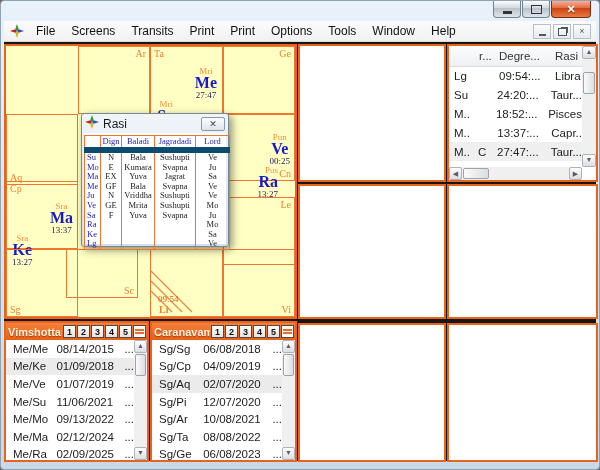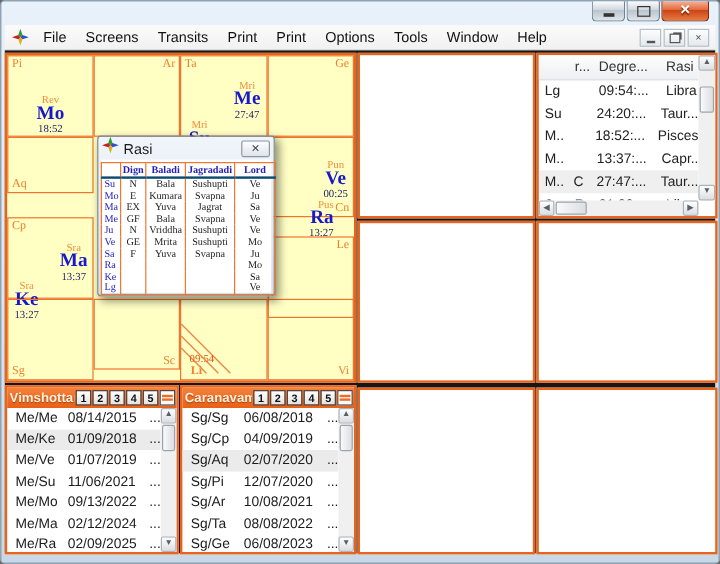--- a/index.html
+++ b/index.html
@@ -56,21 +56,21 @@
   .popup{position:absolute;left:77px;top:71px;width:148px;height:134px;border:1px solid #76879a;border-radius:3px;
     background:linear-gradient(#f0f5fa,#d5dfe9);box-shadow:3px 3px 8px rgba(0,0,0,.45);box-sizing:border-box;z-index:9;}
   .popup-tb{height:19px;display:flex;align-items:center;padding:0 3px;}
   .popup-title{font-size:12px;color:#1a1a1a;margin-left:4px;flex:1;}
   .popup-close{width:24px;height:14px;border:1px solid #8a98a6;border-radius:2px;background:linear-gradient(#fdfdfd,#dfe4ea);
     display:flex;align-items:center;justify-content:center;font-size:9px;color:#445;box-sizing:border-box;}
   .popup-body{position:absolute;left:2px;right:2px;top:19px;bottom:2px;background:#fff;}
   table.rasi{border-collapse:collapse;margin:2px auto 0 auto;table-layout:fixed;width:140px;}
   table.rasi td,table.rasi th{border:1px solid #f0752f;border-top:none;border-bottom:none;padding:0;overflow:hidden;white-space:nowrap;
     font:8.5px "Liberation Serif",serif;height:9.6px;line-height:9.6px;text-align:center;color:#222;}
-  table.rasi tr:first-child th{border-top:1px solid #f0752f;border-bottom:2px solid #0c4a6e;color:#2222bb;font-weight:bold;height:11px;}
+  table.rasi tr:first-child th{border-top:1px solid #f0752f;border-bottom:6px solid #0c4a6e;color:#2222bb;font-weight:normal;height:11px;}
   table.rasi tr:last-child td{border-bottom:1px solid #f0752f;}
   table.rasi .pcol{color:#2222bb;text-align:left;padding-left:2px;}
   
   .ptable{position:absolute;left:443px;top:2px;width:151px;height:138px;}
   .pt-head{position:absolute;left:0;top:0;right:14px;height:20px;background:linear-gradient(#fdfdfd,#eef0f3);
     border-bottom:1px solid #d9dce0;display:flex;font-size:11.5px;color:#333;align-items:center;}
   .pt-rows{position:absolute;left:0;top:20px;right:14px;bottom:13px;overflow:hidden;}
   .pt-row{display:flex;height:19px;align-items:center;font-size:11.5px;color:#222;}
   .pt-row.hl{background:#efefef;}
   .ptc0{width:30px;padding-left:5px;box-sizing:border-box;}
@@ -147,48 +147,40 @@
         </div>
       <div class="mdibtn">
           <span class="g-x">×</span>
         </div>
     </div>
   </div>
 
   <div class="mdi">
 
     <div class="chart" id="chart">
-        <div class="cell cell-Pi" style="left: 0px; top: 0px; width: 72px; height: 68px;">
-          <span class="corner tl">Pi</span>
-          <div class="pb pb0">
-            <span class="nak">Rev</span>
-            <span class="pname">Mo</span>
-            <span class="pdeg">18:52</span>
-          </div>
-        </div>
         <div class="cell cell-Ar" style="left: 72px; top: 0px; width: 72px; height: 68px;">
           <span class="corner tr">Ar</span>
         </div>
         <div class="cell cell-Ta" style="left: 144px; top: 0px; width: 73px; height: 68px;">
           <span class="corner tl">Ta</span>
           <div class="pb pb0">
             <span class="nak">Mri</span>
             <span class="pname">Me</span>
             <span class="pdeg">27:47</span>
           </div>
           <div class="pb pb1">
             <span class="nak">Mri</span>
             <span class="pname">Su</span>
             <span class="pdeg">24:20</span>
           </div>
         </div>
         <div class="cell cell-Ge" style="left: 217px; top: 0px; width: 72px; height: 68px;">
           <span class="corner tr">Ge</span>
         </div>
-        <div class="cell cell-Aq" style="left: 0px; top: 68px; width: 72px; height: 47px;">
+        <div class="cell cell-Aq" style="left: 0px; top: 68px; width: 72px; height: 71px;">
           <span class="corner bl">Aq</span>
         </div>
         <div class="cell cell-Cn" style="left: 217px; top: 68px; width: 72px; height: 67px;">
           <span class="corner br">Cn</span>
           <div class="pb pb0">
             <span class="nak">Pun</span>
             <span class="pname">Ve</span>
             <span class="pdeg">00:25</span>
           </div>
           <div class="pb pb1">
@@ -209,21 +201,21 @@
             <span class="pname">Ke</span>
             <span class="pdeg">13:27</span>
           </div>
         </div>
         <div class="cell cell-Le" style="left: 217px; top: 135px; width: 72px; height: 68px; margin-top: 16px;">
           <span class="corner tr">Le</span>
         </div>
         <div class="cell cell-Sg" style="left: 0px; top: 203px; width: 72px; height: 68px;">
           <span class="corner bl">Sg</span>
         </div>
-        <div class="cell cell-Sc" style="left: 72px; top: 203px; width: 72px; height: 59px;">
+        <div class="cell cell-Sc" style="left: 60px; top: 203px; width: 72px; height: 49px;">
           <span class="corner br">Sc</span>
         </div>
         <div class="cell cell-Li" style="left: 144px; top: 203px; width: 73px; height: 68px;">
           <span class="corner bl">Li</span>
           <span class="asc-svg"><svg width="44" height="46">
               <g stroke="#ec8848" stroke-width="1.2" fill="none">
                 <line x1="1" y1="4" x2="42" y2="45"></line>
                 <line x1="1" y1="14" x2="32" y2="45"></line>
                 <line x1="1" y1="24" x2="22" y2="45"></line>
               </g>

